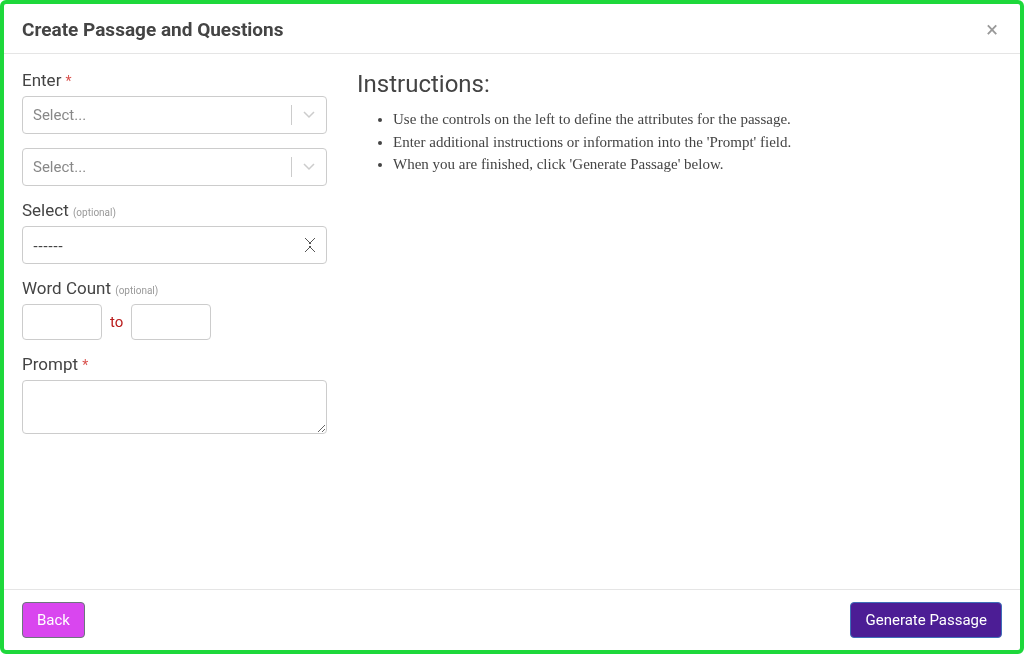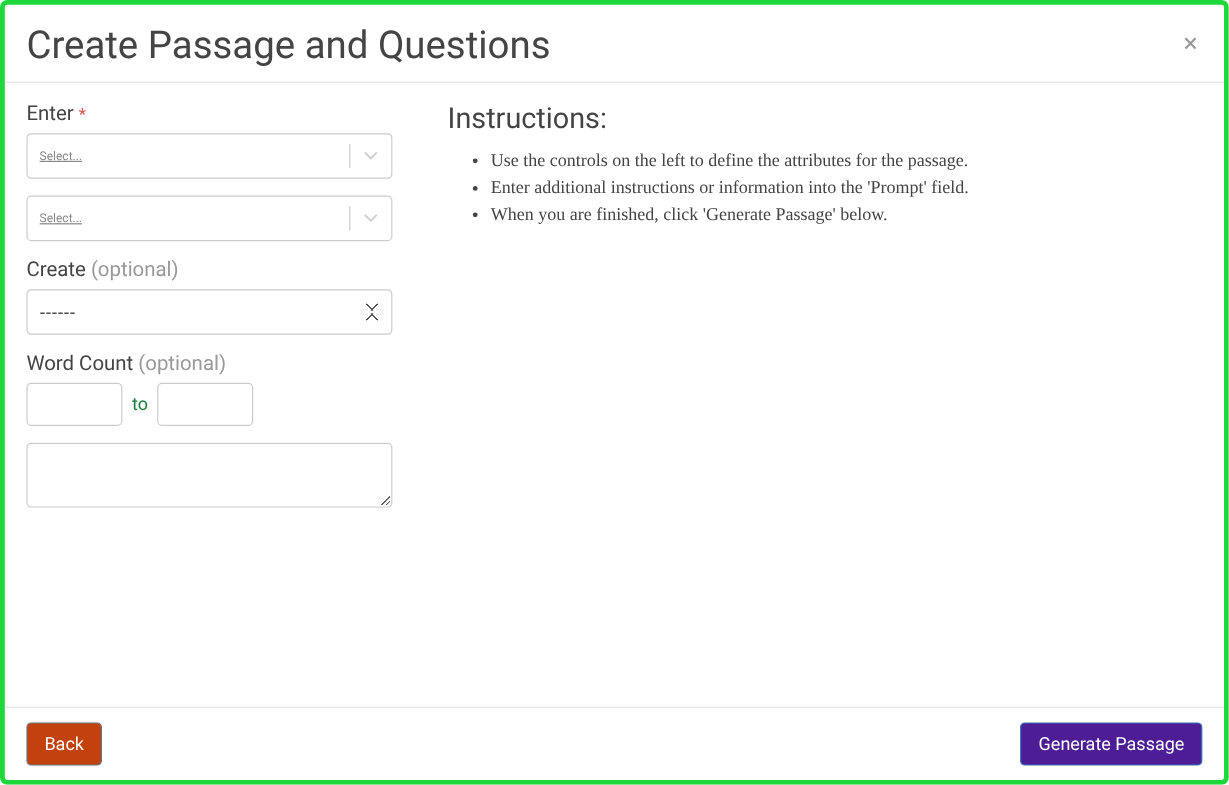--- a/index.html
+++ b/index.html
@@ -22,22 +22,22 @@
     flex-direction: column;
   }
   .modal-header {
     padding: 14px 18px 12px 18px;
     border-bottom: 1px solid #e5e5e5;
     display: flex;
     align-items: center;
     justify-content: space-between;
   }
   .modal-title {
-    font-size: 32px;
-    font-weight: 400;
+    font-size: 19px;
+    font-weight: 700;
     color: #444;
   }
   .close-btn {
     font-size: 22px;
     color: #999;
     cursor: pointer;
     line-height: 1;
     padding: 0 4px;
   }
   .modal-body-wrap {
@@ -66,53 +66,51 @@
     height: 16px;
     background: #f1f1f1;
   }
   .left-col {
     width: 305px;
     flex-shrink: 0;
   }
   .right-col {
     flex: 1;
     padding-top: 0;
-    margin-left: 16px;
   }
   .form-group {
     margin-bottom: 14px;
   }
   .form-label {
     font-size: 17px;
     color: #444;
     margin-bottom: 6px;
     display: block;
   }
   .optional {
-    font-size: 17px;
+    font-size: 10px;
     color: #999;
   }
   .required {
     color: #d9534f;
     font-size: 14px;
   }
   .react-select {
     border: 1px solid #ccc;
     border-radius: 4px;
     height: 38px;
     display: flex;
     align-items: center;
     background: #fff;
   }
   .react-select-placeholder {
     flex: 1;
     padding: 0 10px;
     color: #888;
-    font-size: 10px;
-    text-decoration: underline;
+    font-size: 15px;
   }
   .react-select-sep {
     width: 1px;
     height: 20px;
     background: #ccc;
   }
   .react-select-arrow {
     width: 34px;
     display: flex;
     align-items: center;
@@ -158,21 +156,21 @@
   .wc-input {
     width: 80px;
     height: 36px;
     border: 1px solid #ccc;
     border-radius: 4px;
     padding: 0 8px;
     font-size: 15px;
   }
   .wc-to {
     font-size: 15px;
-    color: #15803d;
+    color: #b91c1c;
     text-align: center;
   }
   .prompt-area {
     width: 100%;
     height: 54px;
     border: 1px solid #ccc;
     border-radius: 4px;
     padding: 6px 8px;
     font-size: 15px;
     font-family: inherit;
@@ -201,21 +199,21 @@
   }
   .btn {
     border: 1px solid transparent;
     border-radius: 4px;
     padding: 8px 14px;
     font-size: 15px;
     cursor: pointer;
     font-family: inherit;
   }
   .btn-secondary {
-    background: #c2410c;
+    background: #d946ef;
     color: #fff;
     border-color: #6c757d;
   }
   .btn-primary {
     background: #4c1d95;
     color: #fff;
     border-color: #3e6fb8;
   }
 </style>
 </head>
@@ -256,21 +254,21 @@
             <div class="react-select-arrow">
               <svg width="12" height="8" viewBox="0 0 12 8">
                   <path d="M1 1 L6 6 L11 1" stroke="#ccc" stroke-width="1.5" fill="none"></path>
                 </svg>
             </div>
           </div>
         </div>
 
         <div class="form-group">
           <label class="form-label">
-            <span>Create</span>
+            <span>Select</span>
             <span class="optional">(optional)</span>
           </label>
           <div class="select-wrap">
             <select class="native-select">
               <option>------</option>
             </select>
           </div>
         </div>
 
 
@@ -280,20 +278,24 @@
             <span class="optional">(optional)</span>
           </label>
           <div class="wc-row">
             <input type="text" class="wc-input" style="">
             <span class="wc-to">to</span>
             <input type="text" class="wc-input" style="">
           </div>
         </div>
 
         <div class="form-group">
+          <label class="form-label">
+            <span>Prompt</span>
+            <span class="required">*</span>
+          </label>
           <textarea class="prompt-area" style=""></textarea>
         </div>
 
       </div>
 
       <div class="right-col">
         <h3 class="instructions-title">Instructions:</h3>
         <ul class="instructions-list">
           <li>Use the controls on the left to define the attributes for the passage.</li>
           <li>Enter additional instructions or information into the 'Prompt' field.</li>

